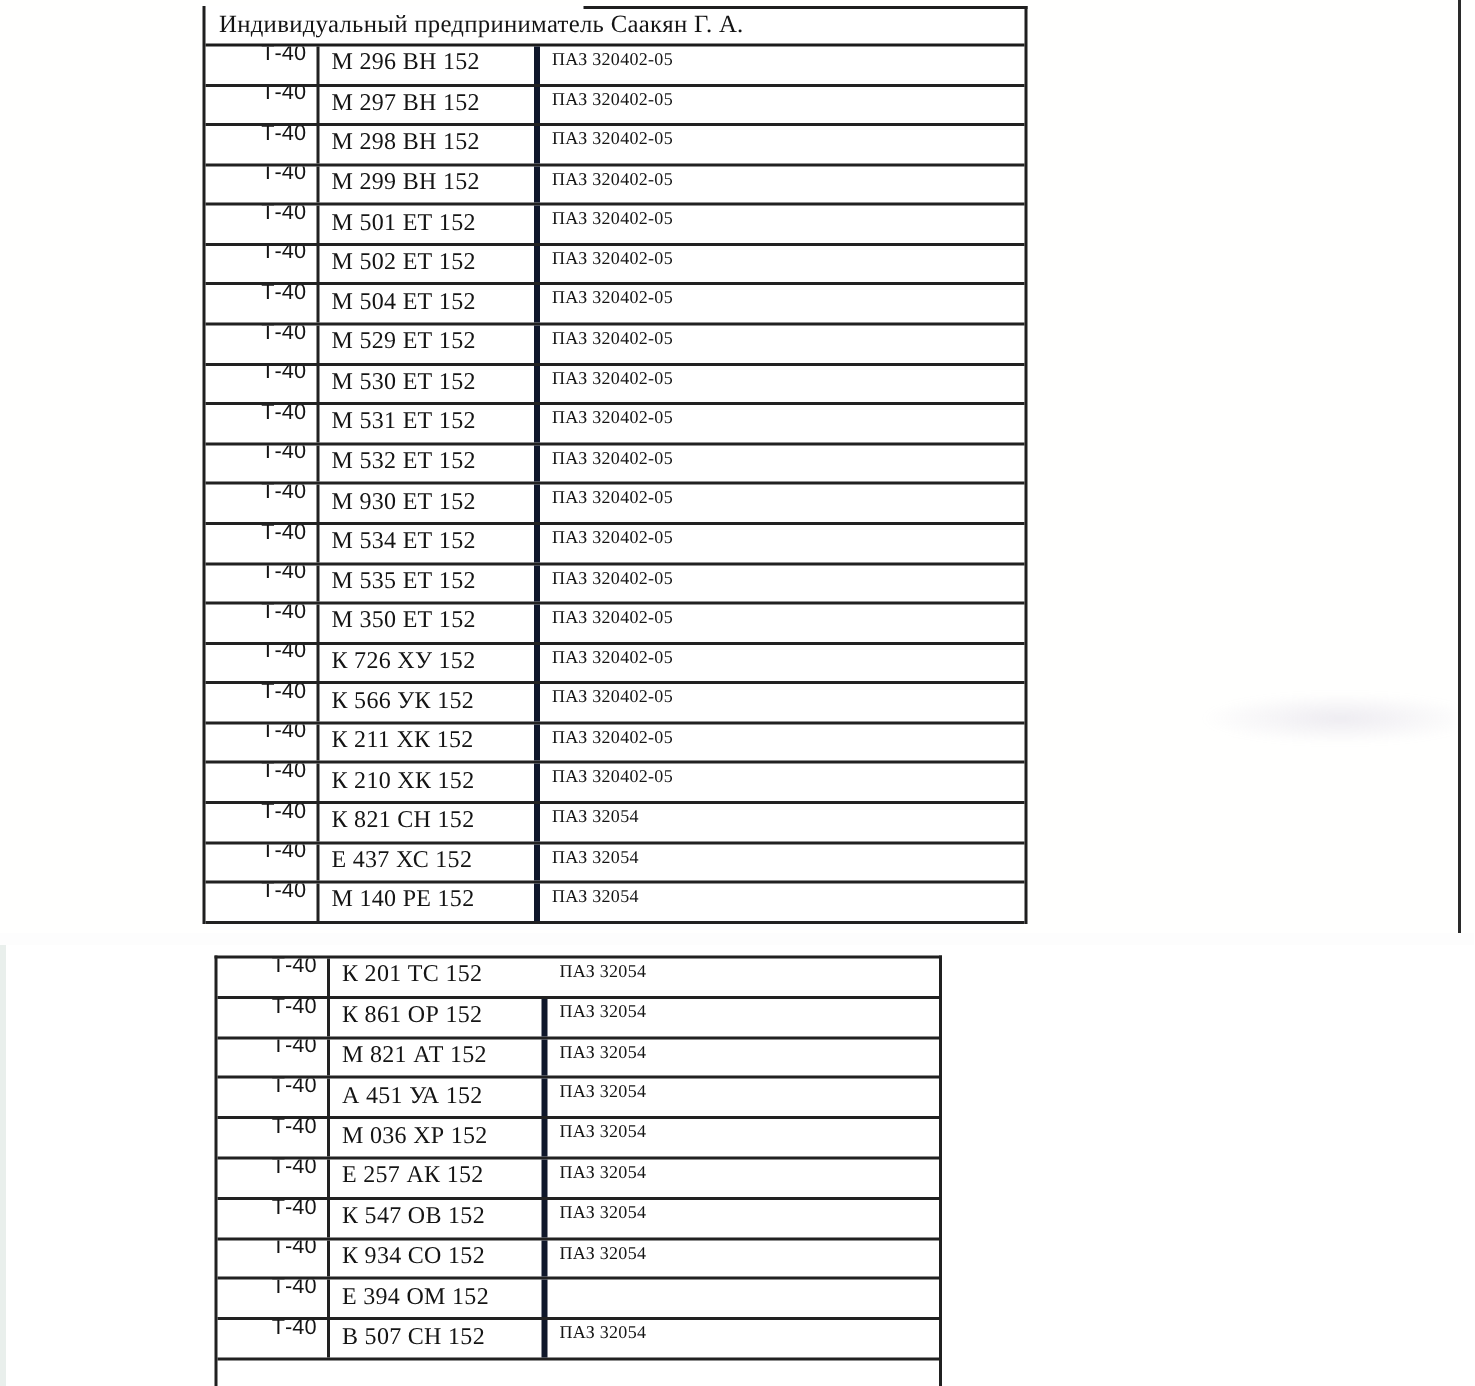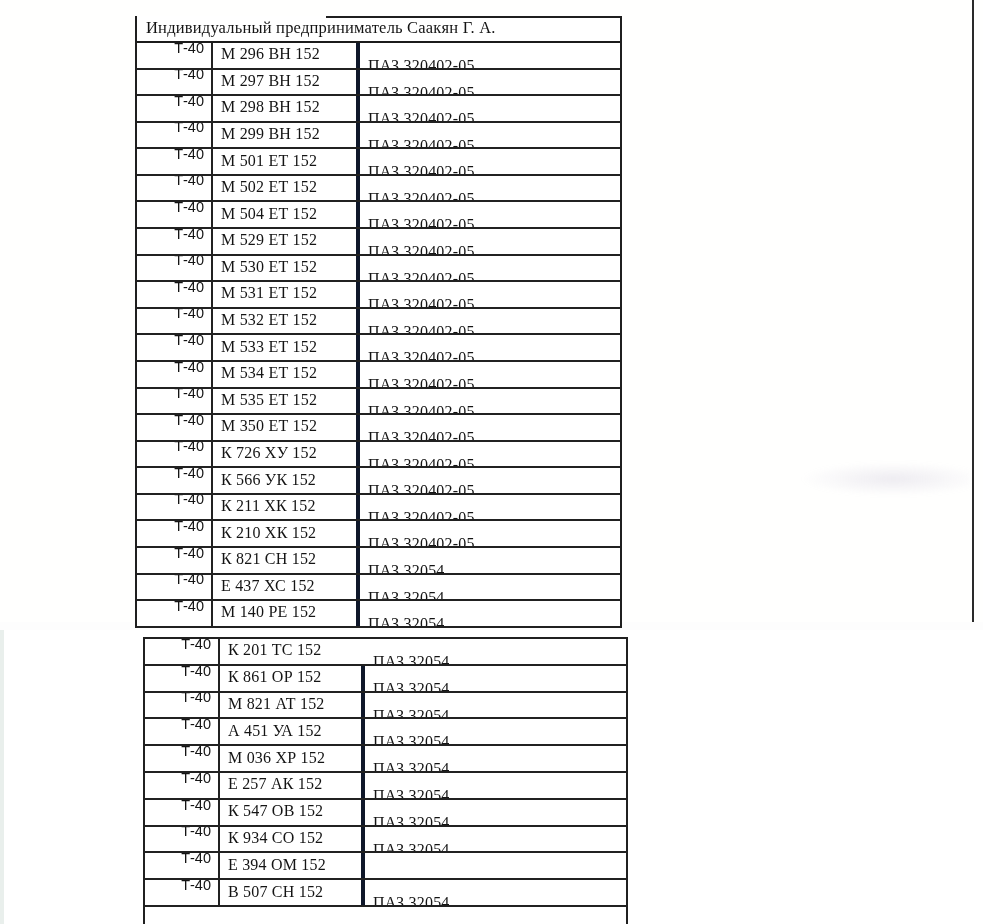--- a/index.html
+++ b/index.html
@@ -19,21 +19,21 @@
     background:radial-gradient(ellipse at 55% 50%, rgba(176,168,196,0.22), rgba(255,255,255,0) 70%);
     filter:blur(2px);
   }
   
   .page2{position:absolute;left:0;top:630px;width:983px;height:294px;background:#ffffff;}
   .page2-strip{position:absolute;left:0;top:0;width:4px;height:294px;background:#e9efec;}
 
   
   .scan-table{position:absolute;box-sizing:border-box;background:#fff;}
   .t1{
-    left:135px;top:16px;width:487px;
+    left:135px;top:4px;width:550px;
     border-left:2px solid #1f1f1f;
     border-right:2px solid #1f1f1f;
   }
   
   .t1::before{content:"";position:absolute;top:0;right:-2px;width:296px;height:2px;background:#1f1f1f;}
   .t2{
     left:143px;top:7px;width:485px;
     border:2px solid #202020;
     border-bottom:none;
   }
@@ -61,23 +61,23 @@
     padding:0 7px 12px 0;
   }
   .c-plate{
     font-size:16px;letter-spacing:0.2px;
     border-right:4px solid #0f172a;
     display:flex;align-items:center;
     padding:0 0 2px 8px;
   }
   .c-plate.no-div{border-right:none;}
   .c-model{
-    font-size:16px;letter-spacing:0.2px;
+    font-size:12px;letter-spacing:0.2px;
     display:flex;align-items:flex-start;
-    padding:14px 0 0 8px;
+    padding:1px 0 0 8px;
   }
   .partial-row{box-sizing:border-box;height:17px;}
 </style>
 </head>
 <body>
 
 <div class="canvas">
 
   <div class="page1">
     <div class="page1-edge"></div>
@@ -149,21 +149,21 @@
   </div>
 
   <div class="row">
     <div class="cell c-route">Т-40</div>
     <div class="cell c-plate">М 532 ЕТ 152</div>
     <div class="cell c-model">ПАЗ 320402-05</div>
   </div>
 
   <div class="row">
     <div class="cell c-route">Т-40</div>
-    <div class="cell c-plate">М 533 ЕТ 152</div>
+    <div class="cell c-plate">М 930 ЕТ 152</div>
     <div class="cell c-model">ПАЗ 320402-05</div>
   </div>
 
   <div class="row">
     <div class="cell c-route">Т-40</div>
     <div class="cell c-plate">М 534 ЕТ 152</div>
     <div class="cell c-model">ПАЗ 320402-05</div>
   </div>
 
   <div class="row">

